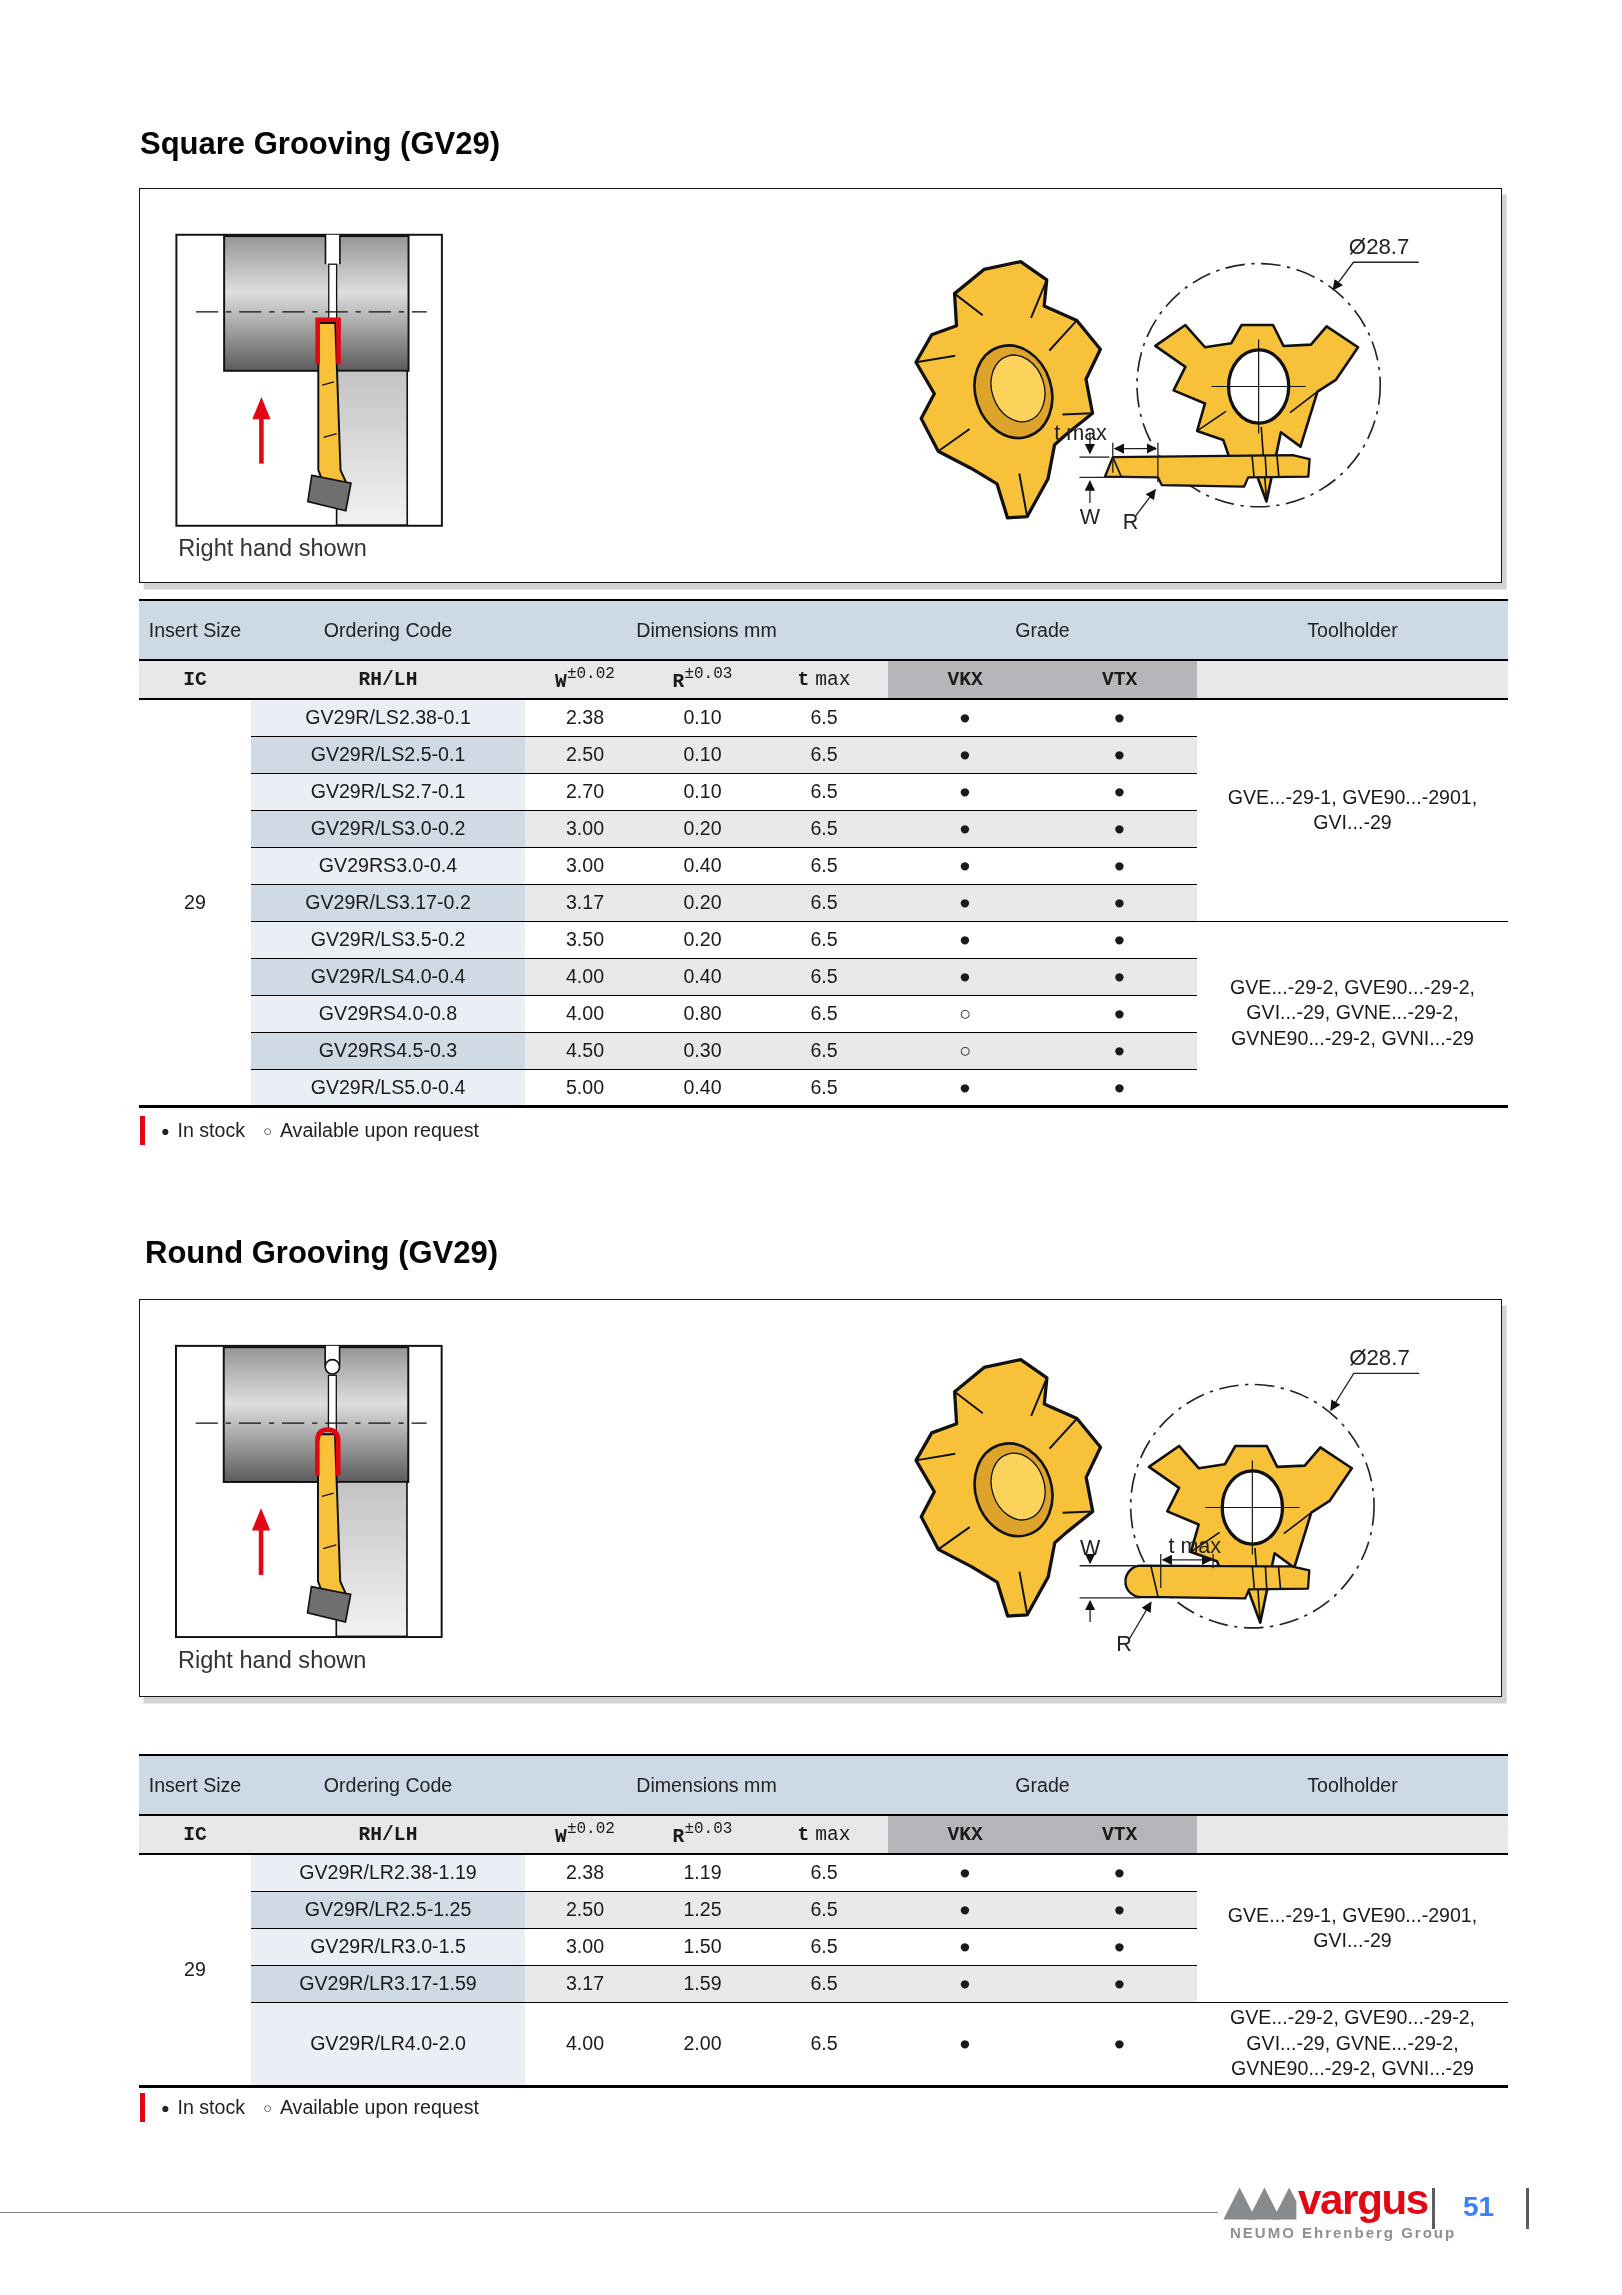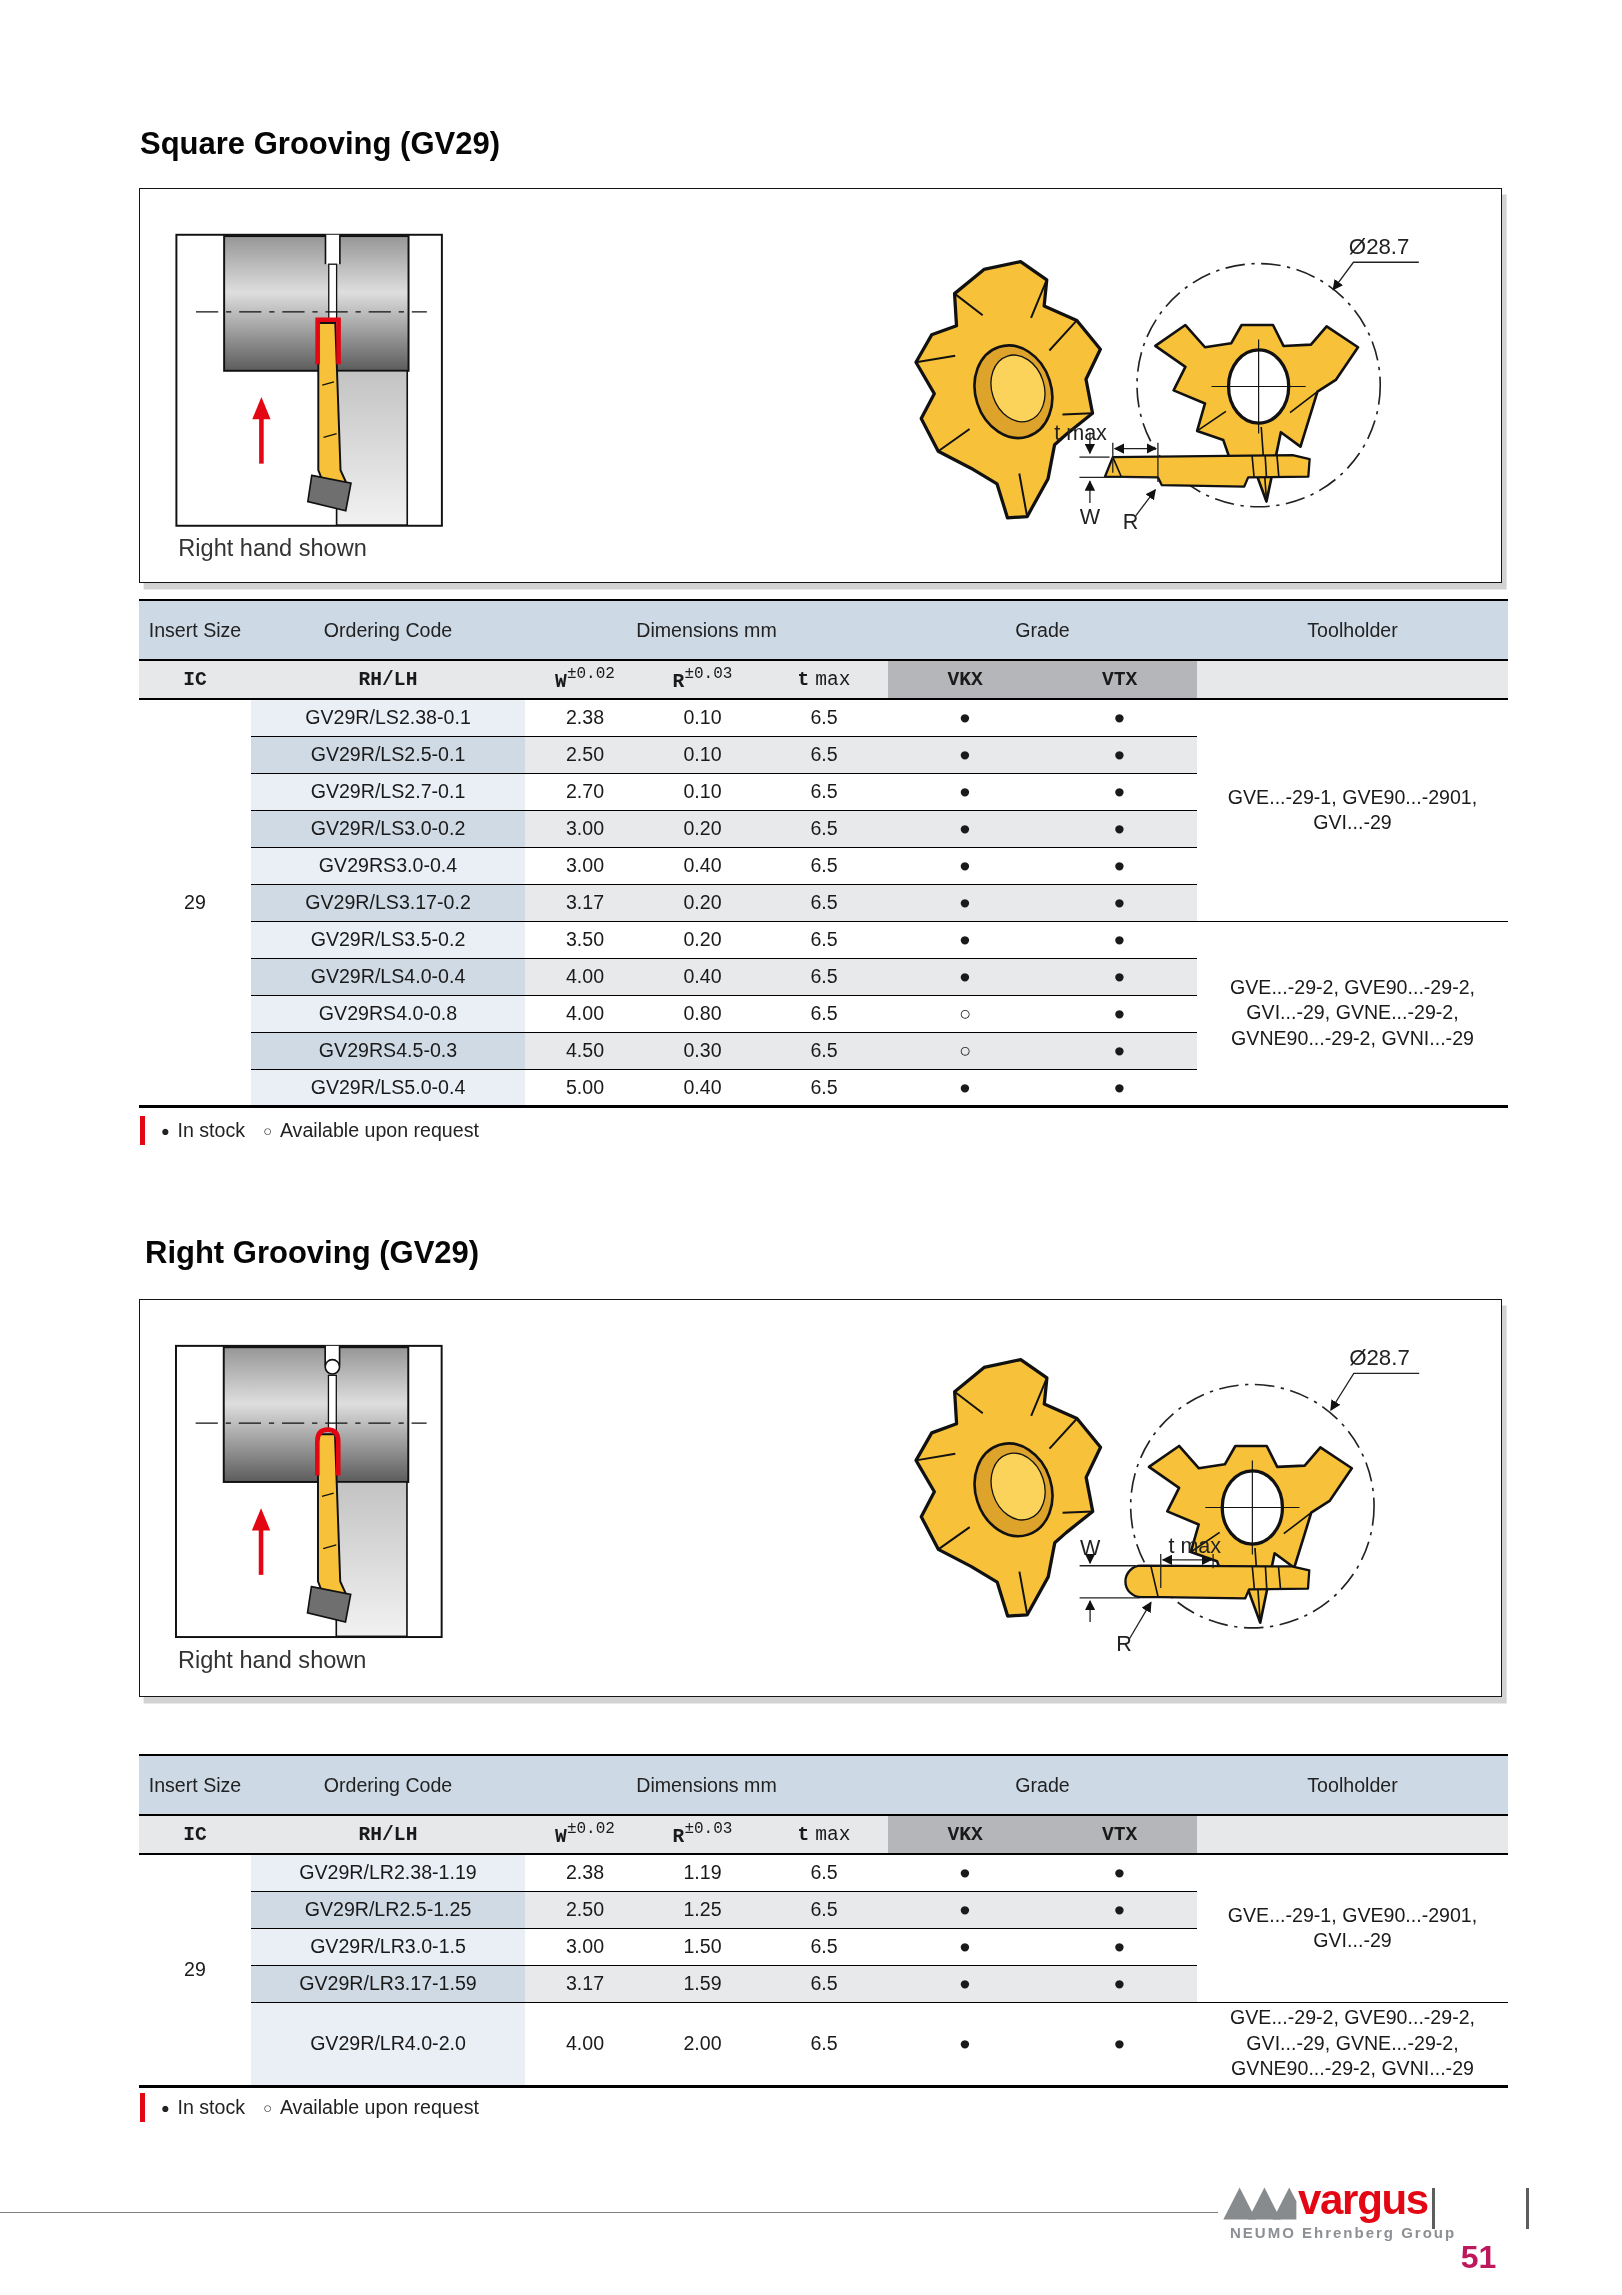--- a/index.html
+++ b/index.html
@@ -40,21 +40,21 @@
   .lglyph.open{margin-left:18.3px;}
 
   
   .footer-line{position:absolute;left:0;top:2212px;width:1218px;height:1.3px;background:#7d7d7d;}
   .brand{position:absolute;left:1298px;top:2179px;font-size:42px;font-weight:bold;color:#e30613;
          letter-spacing:-1.3px;line-height:41px;}
   .brand-sub{position:absolute;left:1230px;top:2224px;font-size:15px;font-weight:bold;
              letter-spacing:2px;color:#8c9094;}
   .vbar{position:absolute;top:2188px;width:2.6px;height:41px;background:#5d5d5d;}
   .pageno{position:absolute;left:1446px;top:2191px;width:65px;text-align:center;
-          font-size:32px;font-weight:bold;color:#be185d;margin-top:48px;}
+          font-size:28px;font-weight:bold;color:#3b82f6;}
   svg text{font-family:"Liberation Sans", sans-serif;}
 </style>
 </head>
 <body>
 
 <div id="page">
 
   <h1 class="sec-title" style="left:140px;top:126px;">Square Grooving (GV29)</h1>
 
   <div class="panel" style="left:139px;top:188px;width:1361px;height:393px;">
@@ -256,21 +256,21 @@
     </table>
 
   <div class="legend" style="left:140px;top:1116px;">
     <span class="lbar"></span>
     <span class="lglyph">●</span>
     <span>In stock</span>
     <span class="lglyph open">○</span>
     <span>Available upon request</span>
   </div>
 
-  <h1 class="sec-title" style="left:145px;top:1235px;">Right Grooving (GV29)</h1>
+  <h1 class="sec-title" style="left:145px;top:1235px;">Round Grooving (GV29)</h1>
 
   <div class="panel" style="left:139px;top:1299px;width:1361px;height:396px;">
     <svg width="1361" height="396" viewBox="0 0 2080 605">
       <defs>
         <linearGradient id="gmetalB" x1="0" y1="0" x2="0" y2="1">
           <stop offset="0" stop-color="#969696"></stop>
             <stop offset="0.42" stop-color="#dedede"></stop>
             <stop offset="1" stop-color="#5c5c5c"></stop>
         </linearGradient>
         <linearGradient id="gshaftB" x1="0" y1="0" x2="0" y2="1">

